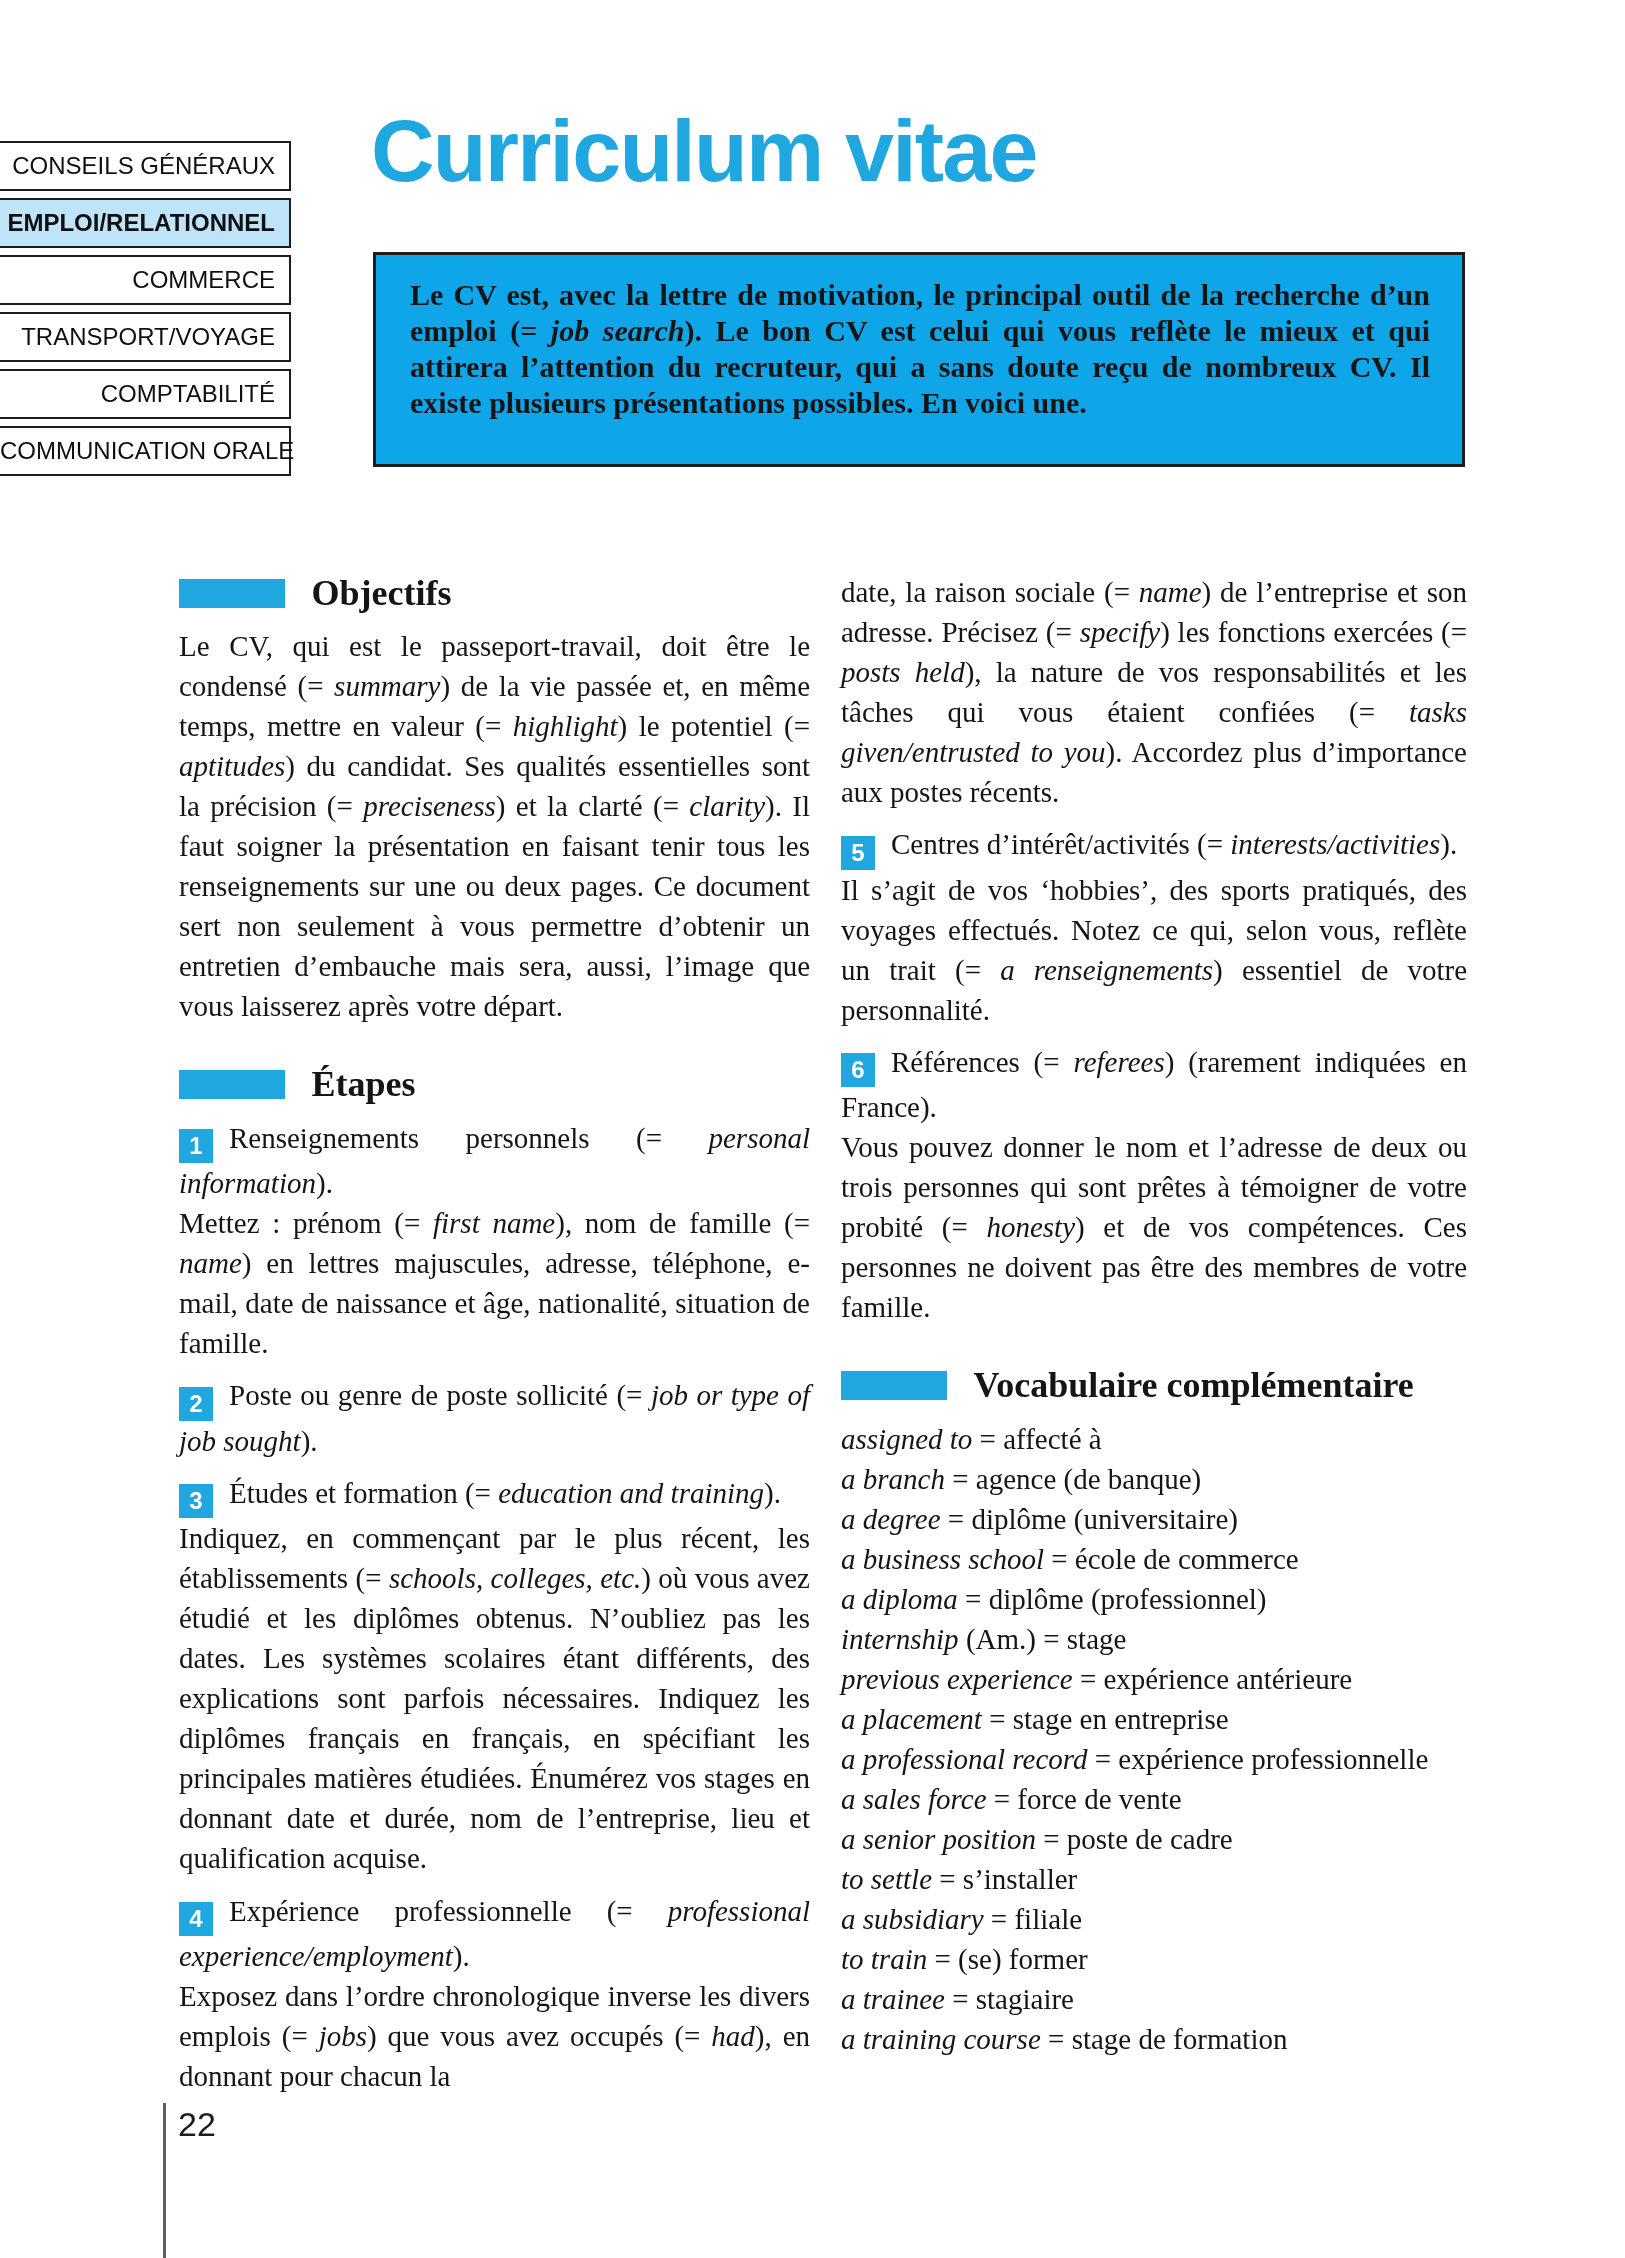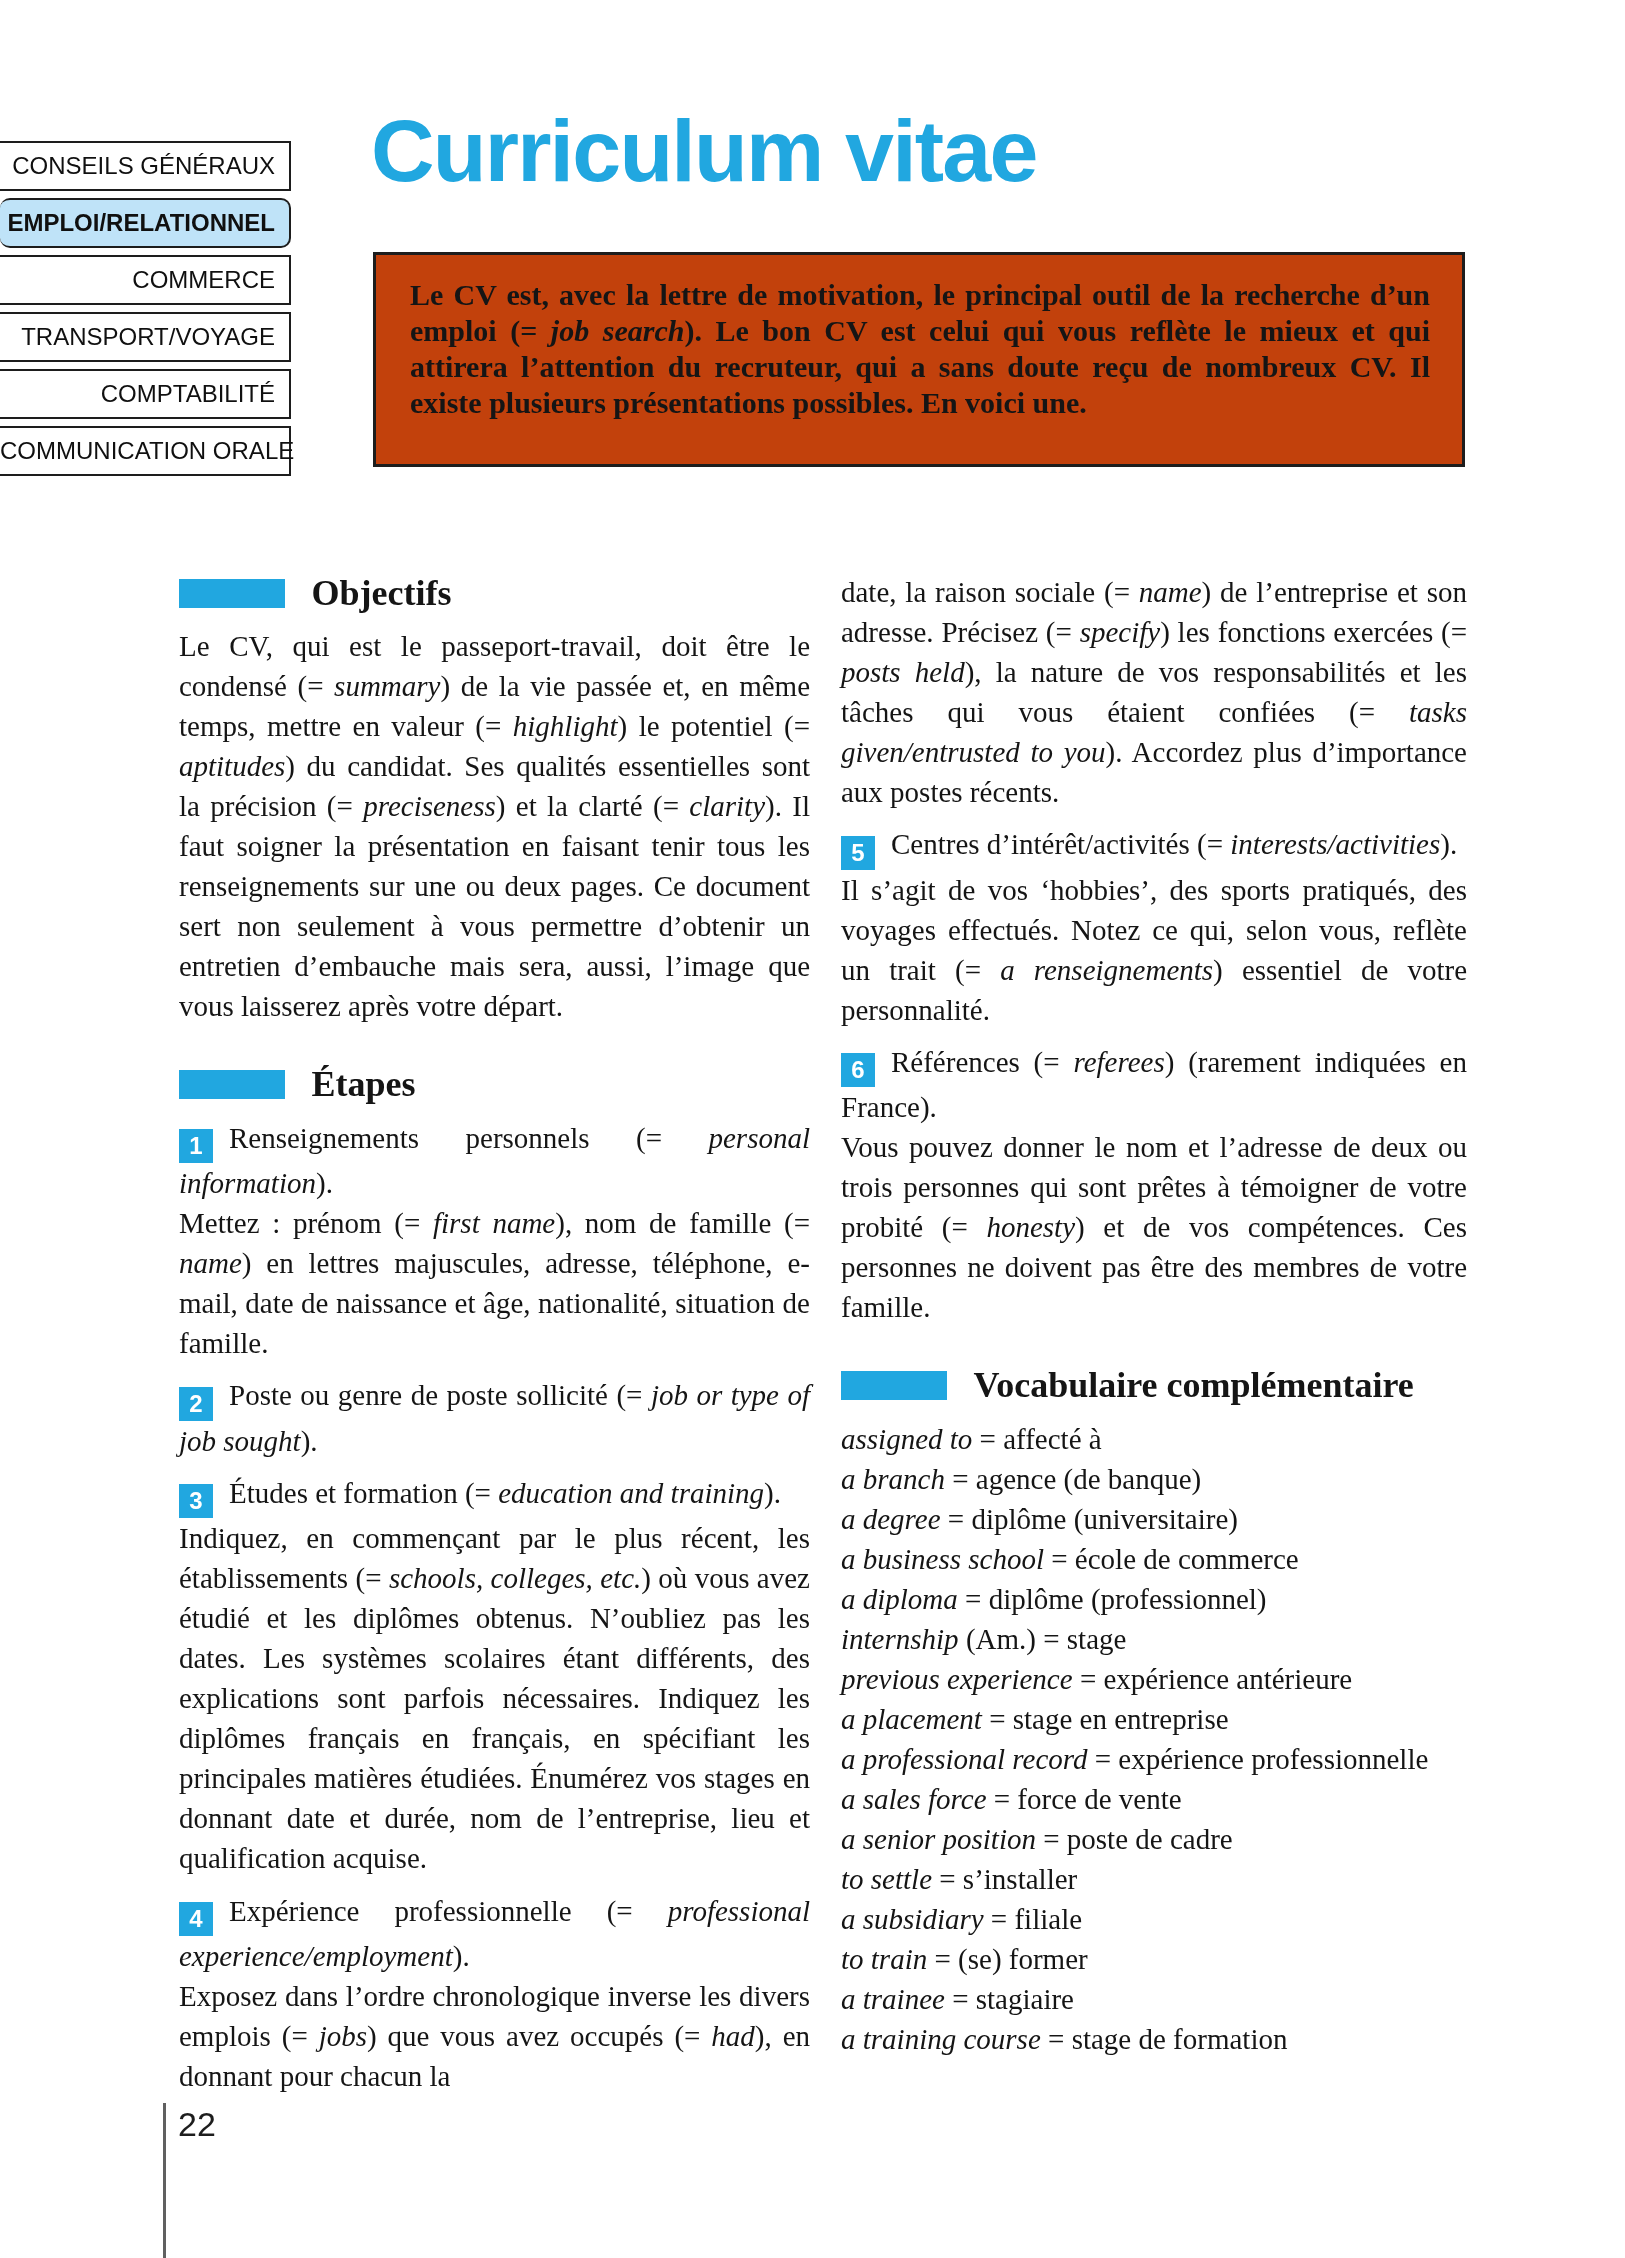--- a/index.html
+++ b/index.html
@@ -9,31 +9,31 @@
     font-family:"Liberation Serif", serif; color:#151515; overflow:hidden;
   }
   
   .menu { position:absolute; left:0; top:141px; width:291px; }
   .menu-item {
     border:2.6px solid #1d1d1d; border-left:none; background:#ffffff;
     height:50px; line-height:45px; text-align:right; padding-right:14px;
     font-family:"Liberation Sans", sans-serif; font-size:24px; color:#101010;
     margin-bottom:7px; white-space:nowrap;
   }
-  .menu-item.active { background:#bfe3f8; font-weight:bold;border-radius:10px; }
+  .menu-item.active { background:#bfe3f8; font-weight:bold; }
   
   .title {
     position:absolute; left:371px; top:100px;
     font-family:"Liberation Sans", sans-serif; font-weight:bold;
     font-size:88px; letter-spacing:-1.8px; color:#21a7e0; white-space:nowrap;
   }
   
   .intro {
     position:absolute; left:373px; top:252px; width:1092px; min-height:215px;
-    border:3.5px solid #1d1d1d; background:#c2410c;
+    border:3.5px solid #1d1d1d; background:#0ea5e9;
     padding:22px 32px 18.5px 34px;
     font-size:30px; line-height:36px; font-weight:bold; text-align:justify;
   }
   
   .col { position:absolute; top:572px; text-align:justify; font-size:29px; line-height:40px; }
   .col-left  { left:179px; width:631px; }
   .col-right { left:841px; width:626px; }
   .para { margin:0; }
   .step-lead { margin-top:12.4px; }
   .sec-heading {

